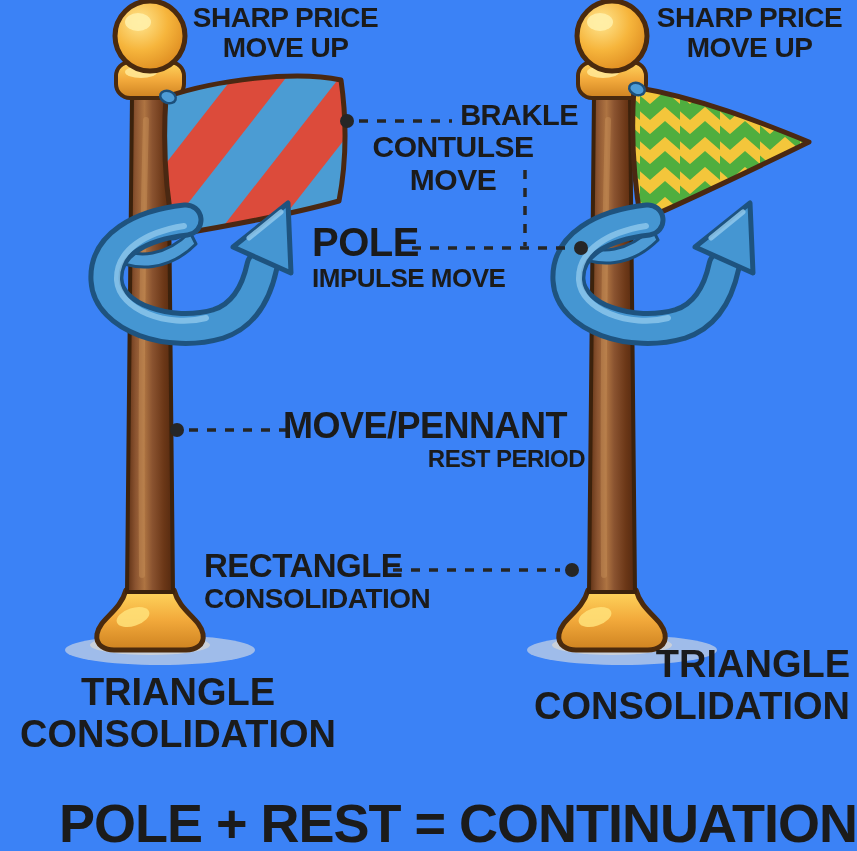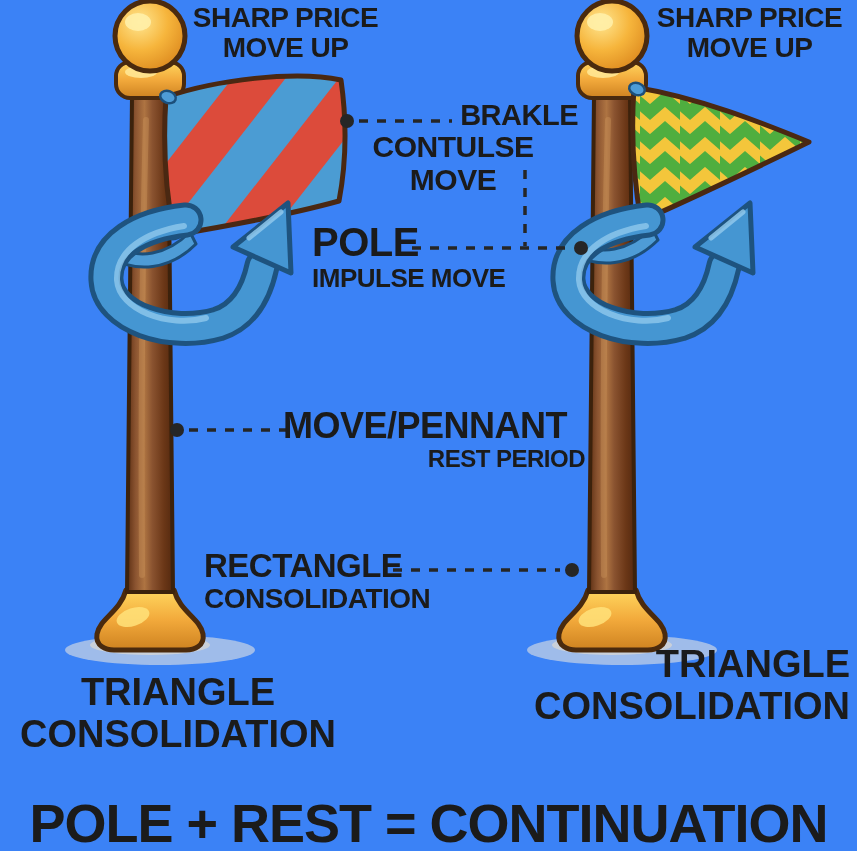--- a/index.html
+++ b/index.html
@@ -15,21 +15,21 @@
   .sharp{font-size:28px;}
   .brakle .t1{font-size:29px;}
   .brakle .t2{font-size:30px;text-align:center;}
   .pole .t1{font-size:40px;}
   .pole .t2{font-size:26px;}
   .flagpen .t1{font-size:36px;}
   .flagpen .t2{font-size:24px;text-align:right;}
   .breakout .t1{font-size:33px;}
   .breakout .t2{font-size:28px;}
   .consol{font-size:38px;line-height:1.1;letter-spacing:0px;}
-  .formula{font-size:54px;letter-spacing:-1px;white-space:nowrap;}
+  .formula{font-size:54px;letter-spacing:-1px;white-space:nowrap;text-align:right;}
 </style>
 </head>
 <body>
 
 <div class="canvas">
 
   <svg class="art" width="857" height="851" viewBox="0 0 857 851">
     <defs>
       <linearGradient id="poleGrad" x1="0" y1="0" x2="1" y2="0">
         <stop offset="0" stop-color="#5C2F13"></stop>

